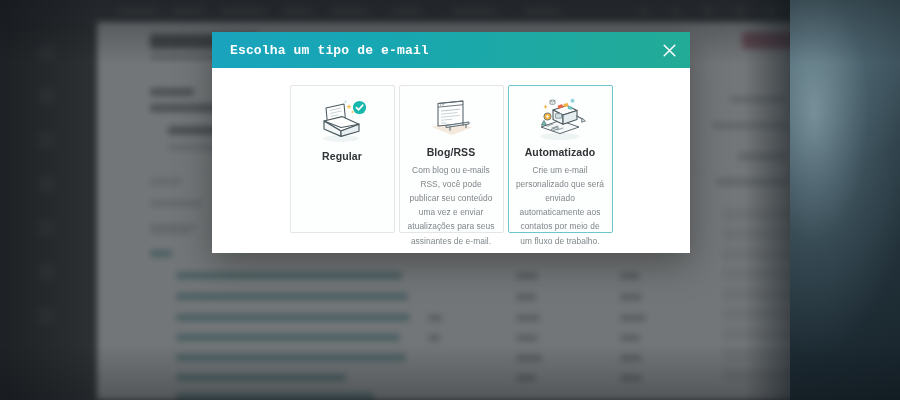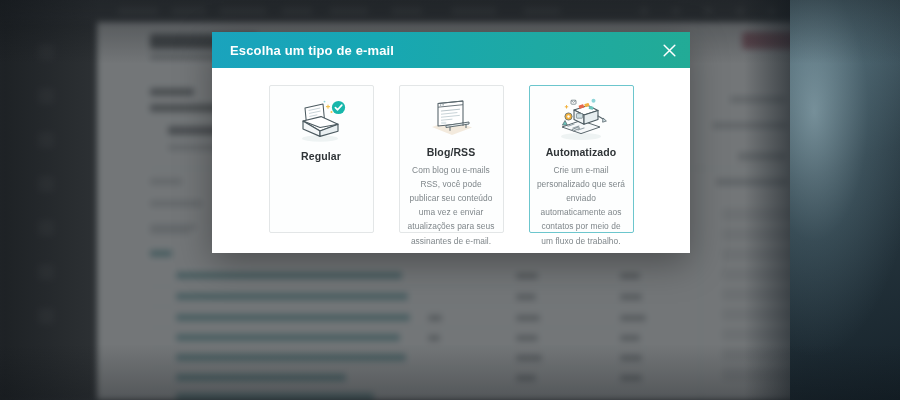--- a/index.html
+++ b/index.html
@@ -192,20 +192,21 @@
     flex-direction: column;
   }
 
   #modal-header {
     position: relative;
     height: 36px;
     flex: 0 0 36px;
     background: linear-gradient(95deg, #1aa3bd 0%, #17a7b3 34%, #1ea9a3 68%, #22ab96 100%);
     display: flex;
     align-items: center;
+    font-family: Liberation Mono, monospace;
   }
   #modal-title {
     color: #ffffff;
     font-size: 13px;
     font-weight: bold;
     letter-spacing: 0.15px;
     margin-left: 18px;
     white-space: nowrap;
   }
   #modal-close {
@@ -220,21 +221,21 @@
     justify-content: center;
   }
   #modal-close svg { display: block; }
 
   #modal-body {
     flex: 1 1 auto;
     background: #ffffff;
     display: flex;
     justify-content: center;
     align-items: flex-start;
-    gap: 25px;
+    gap: 4px;
     padding: 17px 0 0 0;
   }
 
   .card {
     width: 105px;
     height: 148px;
     box-sizing: border-box;
     border: 1px solid #e3e6e7;
     border-radius: 2px;
     background: #fdfefe;

